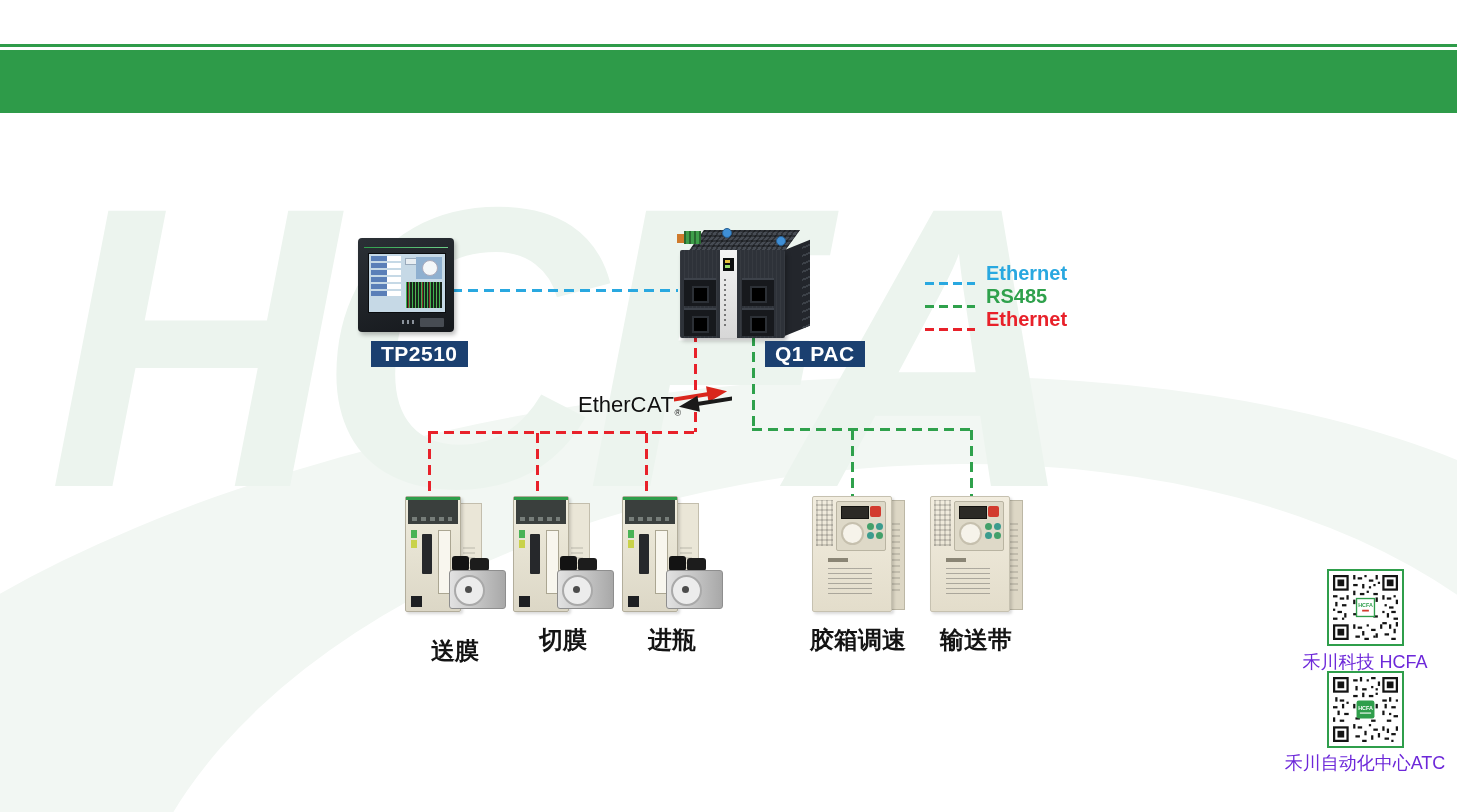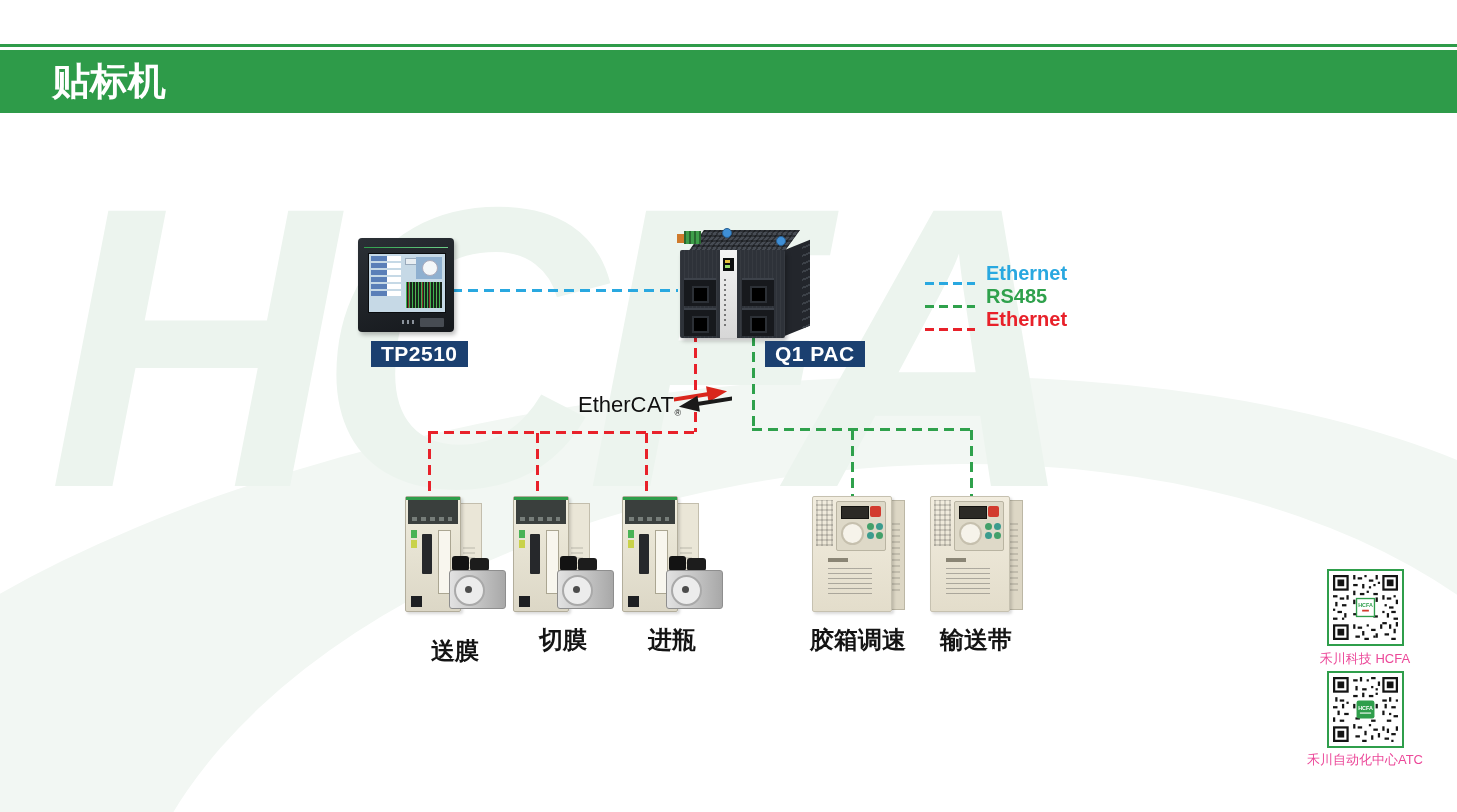--- a/index.html
+++ b/index.html
@@ -148,34 +148,33 @@
   .vf-keys i:nth-child(4){top:9px;left:9px;background:#43a06a;}
   .vf-text{position:absolute;left:16px;top:64px;width:44px;height:34px;
      background:repeating-linear-gradient(0deg,rgba(60,60,60,.35) 0 1px,transparent 1px 5px);
      background-size:100% 26px;background-position:0 8px;background-repeat:no-repeat;}
   .vf-mark{position:absolute;left:16px;top:62px;width:20px;height:4px;background:#8a8575;}
 
   
   .qr{position:absolute;width:77px;height:77px;border:2px solid #2f9e4b;background:#fff;
       box-sizing:border-box;padding:4px;}
   .qr svg{display:block;width:65px;height:65px;}
-  .qr-cap{position:absolute;font-size:13px;color:#ec4899;text-align:center;}
+  .qr-cap{position:absolute;font-size:18px;color:#6d28d9;text-align:center;}
 </style>
 </head>
 <body>
 
 <div class="page">
 
   <div class="swoosh"></div>
   <div class="swoosh2"></div>
   <div class="watermark">HCFA</div>
 
   <div class="top-rule"></div>
   <div class="header-bar">
-    <div class="header-title">贴标机</div>
   </div>
 
   <div class="h-dash blue" style="left:452px;top:289px;width:226px;"></div>
   <div class="v-dash red" style="left:694px;top:332px;height:100px;"></div>
   <div class="h-dash red" style="left:428px;top:431px;width:269px;"></div>
   <div class="v-dash red" style="left:428px;top:433px;height:64px;"></div>
   <div class="v-dash red" style="left:536px;top:433px;height:64px;"></div>
   <div class="v-dash red" style="left:645px;top:433px;height:64px;"></div>
   <div class="v-dash green" style="left:752px;top:336px;height:94px;"></div>
   <div class="h-dash green" style="left:752px;top:428px;width:221px;"></div>

